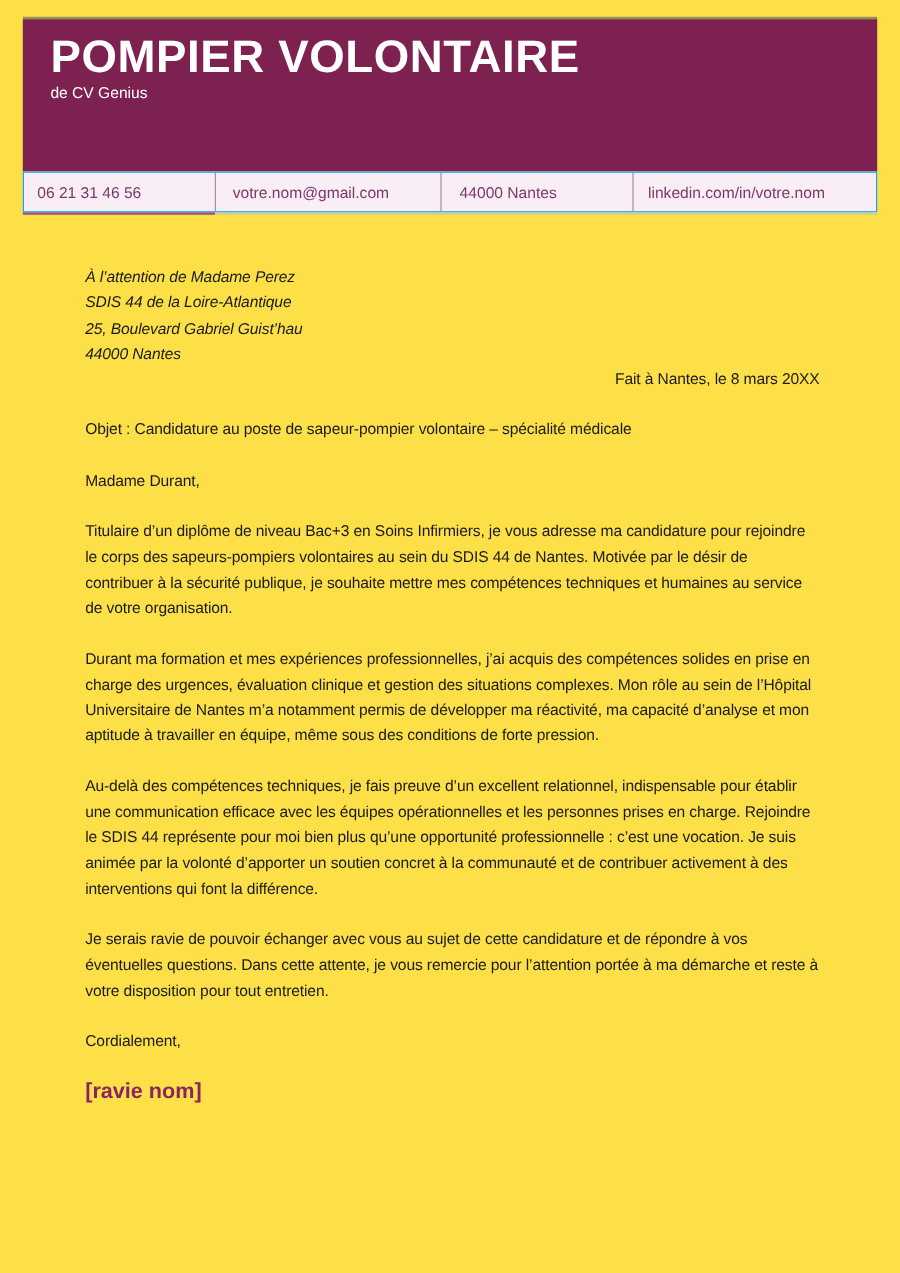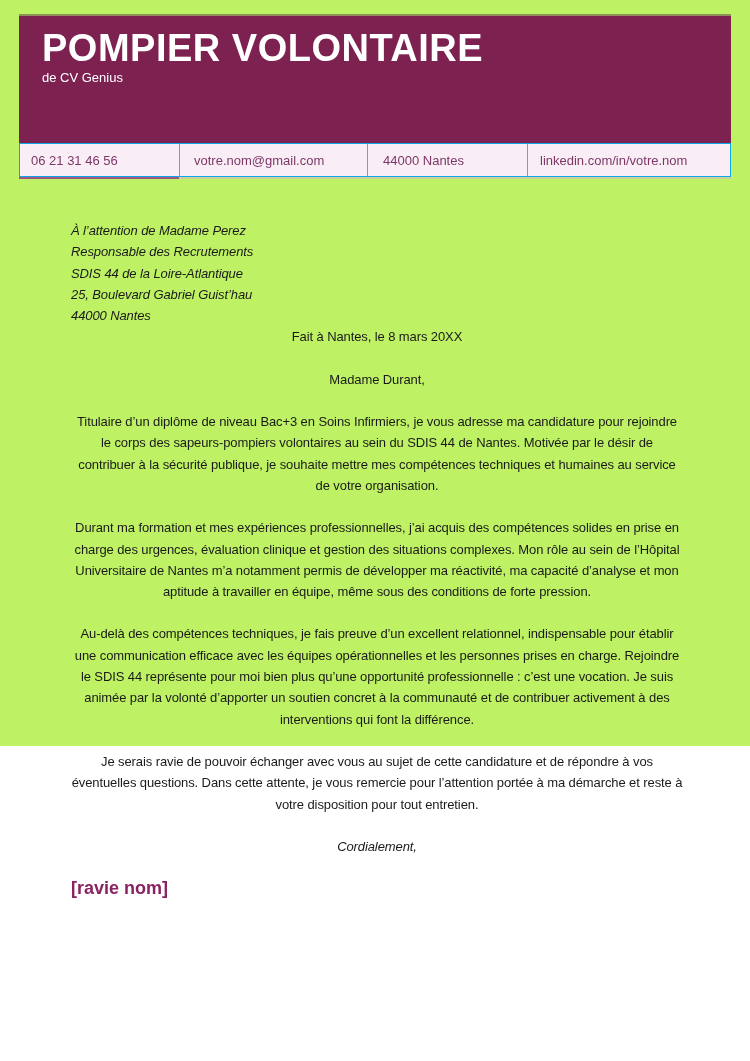--- a/index.html
+++ b/index.html
@@ -2,21 +2,21 @@
 <html><head>
 <meta charset="utf-8">
 <style>
   html, body { margin: 0; padding: 0; background: #ffffff; }
   body {
     width: 750px; height: 1061px;
     font-family: "Liberation Sans", sans-serif;
     color: #1a1a1a;
     overflow: hidden;
   }
-  .page { position: relative; width: 750px; height: 746px; background: #bef264; }
+  .page { position: relative; width: 750px; height: 1061px; background: #fde047; }
 
   
   .accent-top {
     position: absolute; left: 19px; top: 14px; width: 712px; height: 2px;
     background: #8e9058;
   }
   .header {
     position: absolute; left: 19px; top: 16px; width: 712px; height: 127px;
     background: #7d2150; color: #ffffff;
     box-sizing: border-box; padding: 10px 24px 0 23px;
@@ -49,24 +49,24 @@
     position: absolute; left: 19px; top: 177px; width: 712px; height: 2px;
     background: linear-gradient(to right, #9e5584 0px, #9e5584 160px, #ccd09a 160px, #ccd09a 100%);
   }
 
   
   .letter {
     position: absolute; left: 71px; top: 220px; width: 612px;
     font-size: 13px; line-height: 21.3px; letter-spacing: -0.1px;
     color: #1a1a1a;
   }
-  .letter p { margin: 0 0 21px 0; text-align: center; }
+  .letter p { margin: 0 0 21px 0; }
   .recipient-line { line-height: 21.3px; font-style: italic; }
   .date-line { text-align: right; margin: 0 0 21px 0; }
-  .signoff { margin: 0 0 17px 0; font-style: italic; }
+  .signoff { margin: 0 0 17px 0; }
   .signature {
     font-size: 18px; font-weight: bold; color: #8a2361; letter-spacing: 0;
   }
 </style>
 </head>
 <body>
 
 <div class="page">
 
   <div class="accent-top"></div>
@@ -80,28 +80,28 @@
     <div class="contact-cell">06 21 31 46 56</div>
     <div class="contact-cell">votre.nom@gmail.com</div>
     <div class="contact-cell">44000 Nantes</div>
     <div class="contact-cell">linkedin.com/in/votre.nom</div>
   </div>
   <div class="accent-bottom"></div>
 
   <div class="letter">
     <div class="recipient">
       <div class="recipient-line">À l’attention de Madame Perez</div>
-      <div class="recipient-line">Responsable des Recrutements</div>
       <div class="recipient-line">SDIS 44 de la Loire-Atlantique</div>
       <div class="recipient-line">25, Boulevard Gabriel Guist’hau</div>
       <div class="recipient-line">44000 Nantes</div>
     </div>
 
     <p class="date-line">Fait à Nantes, le 8 mars 20XX</p>
 
+    <p>Objet : Candidature au poste de sapeur-pompier volontaire – spécialité médicale</p>
 
     <p>Madame Durant,</p>
 
     <p>Titulaire d’un diplôme de niveau Bac+3 en Soins Infirmiers, je vous adresse ma candidature pour rejoindre le corps des sapeurs-pompiers volontaires au sein du SDIS 44 de Nantes. Motivée par le désir de contribuer à la sécurité publique, je souhaite mettre mes compétences techniques et humaines au service de votre organisation.</p>
     <p>Durant ma formation et mes expériences professionnelles, j’ai acquis des compétences solides en prise en charge des urgences, évaluation clinique et gestion des situations complexes. Mon rôle au sein de l’Hôpital Universitaire de Nantes m’a notamment permis de développer ma réactivité, ma capacité d’analyse et mon aptitude à travailler en équipe, même sous des conditions de forte pression.</p>
     <p>Au-delà des compétences techniques, je fais preuve d’un excellent relationnel, indispensable pour établir une communication efficace avec les équipes opérationnelles et les personnes prises en charge. Rejoindre le SDIS 44 représente pour moi bien plus qu’une opportunité professionnelle : c’est une vocation. Je suis animée par la volonté d’apporter un soutien concret à la communauté et de contribuer activement à des interventions qui font la différence.</p>
     <p>Je serais ravie de pouvoir échanger avec vous au sujet de cette candidature et de répondre à vos éventuelles questions. Dans cette attente, je vous remercie pour l’attention portée à ma démarche et reste à votre disposition pour tout entretien.</p>
 
 
     <p class="signoff">Cordialement,</p>

